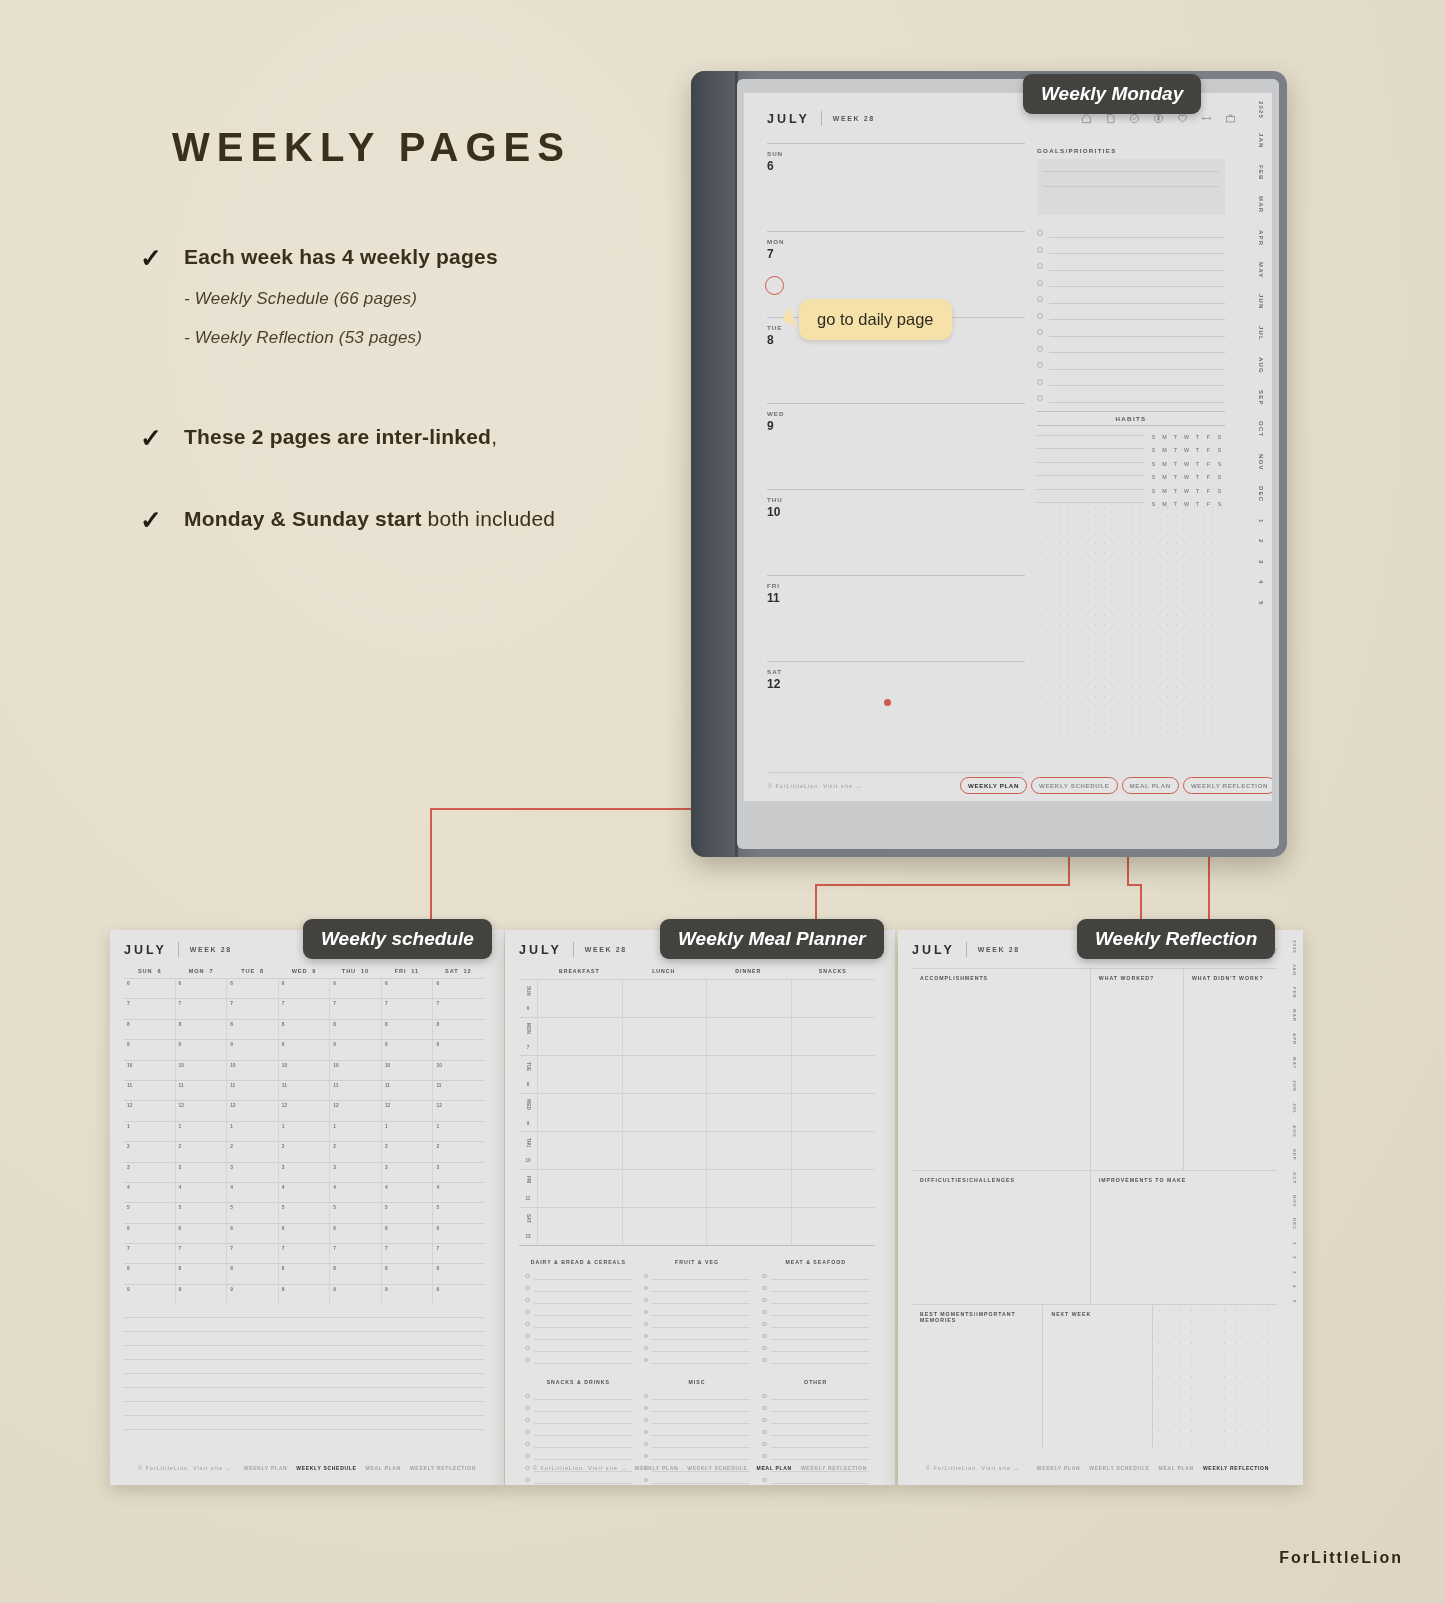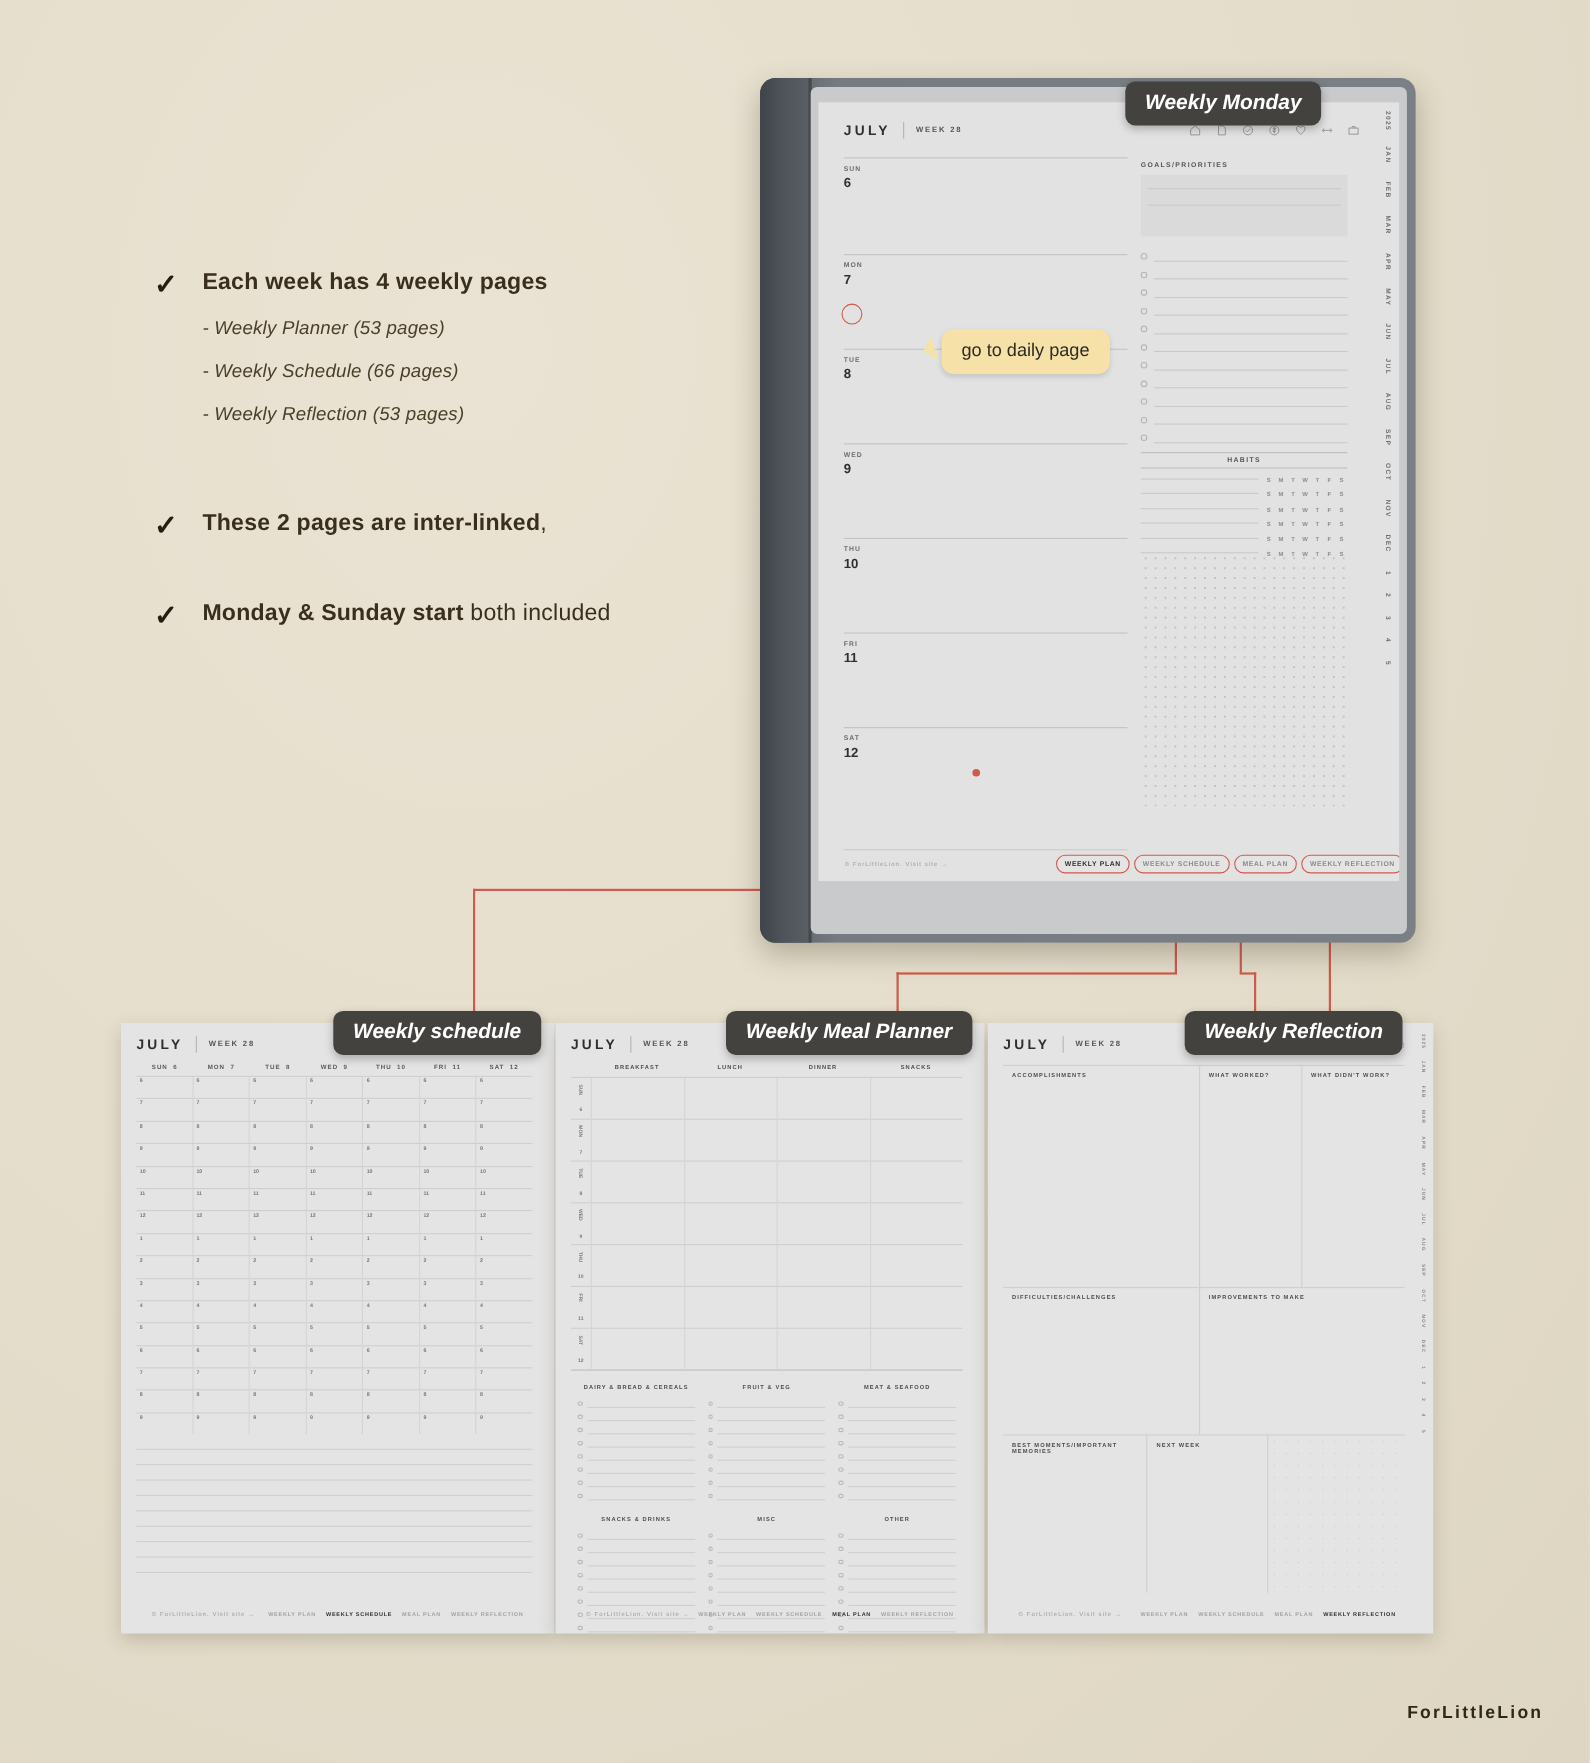--- a/index.html
+++ b/index.html
@@ -105,29 +105,29 @@
   .bside span { font-size:4.4px; font-weight:700; letter-spacing:1px; color:#8b8b8b;
     writing-mode:vertical-rl; margin-bottom:1px;}
   .dotgrid { background-image: radial-gradient(#c3c3c3 0.7px, transparent 0.8px);
     background-size: 9px 9px; }
 </style>
 </head>
 <body>
 
 <div class="page">
 
+  <div class="headline">WEEKLY PAGES</div>
 
   <div class="bullets">
 
     <div class="bullet">
       <span class="check">✓</span>
       <span class="b-main">Each week has 4 weekly pages</span>
     </div>
     <div class="sublist">
-      <div class="sub-item">- Weekly Planner (53 pages)</div>
       <div class="sub-item">- Weekly Schedule (66 pages)</div>
       <div class="sub-item">- Weekly Reflection (53 pages)</div>
     </div>
 
     <div class="sp1"></div>
     <div class="bullet">
       <span class="check">✓</span>
       <span class="b-main"><span>These 2 pages are inter-linked</span><span class="reg">,</span></span>
     </div>
 
@@ -388,21 +388,21 @@
             <span class="mon-tab" style="margin-bottom:16px;">2</span>
             <span class="mon-tab" style="margin-bottom:16px;">3</span>
             <span class="mon-tab" style="margin-bottom:16px;">4</span>
             <span class="mon-tab" style="margin-bottom:16px;">5</span>
           </div>
       </div>
     </div>
   </div>
 
   <div class="mon-circ" style="left:765px;top:276px;"></div>
-  <div class="tip" style="left:856px;top:299px;">go to daily page</div>
+  <div class="tip" style="left:799px;top:299px;">go to daily page</div>
   <div class="dot" style="left:884px;top:699px;"></div>
 
   <div class="callout" style="left:1023px;top:74px;">Weekly Monday</div>
 
   <div class="bpage" style="left:110px;width:394px;height:555px;">
     <div class="bp-inner">
       <div class="pg-hdr" style="margin-bottom:11px;">
         <span class="pg-month">JULY</span>
         <span class="pg-div"></span>
         <span class="pg-week">WEEK 28</span>

